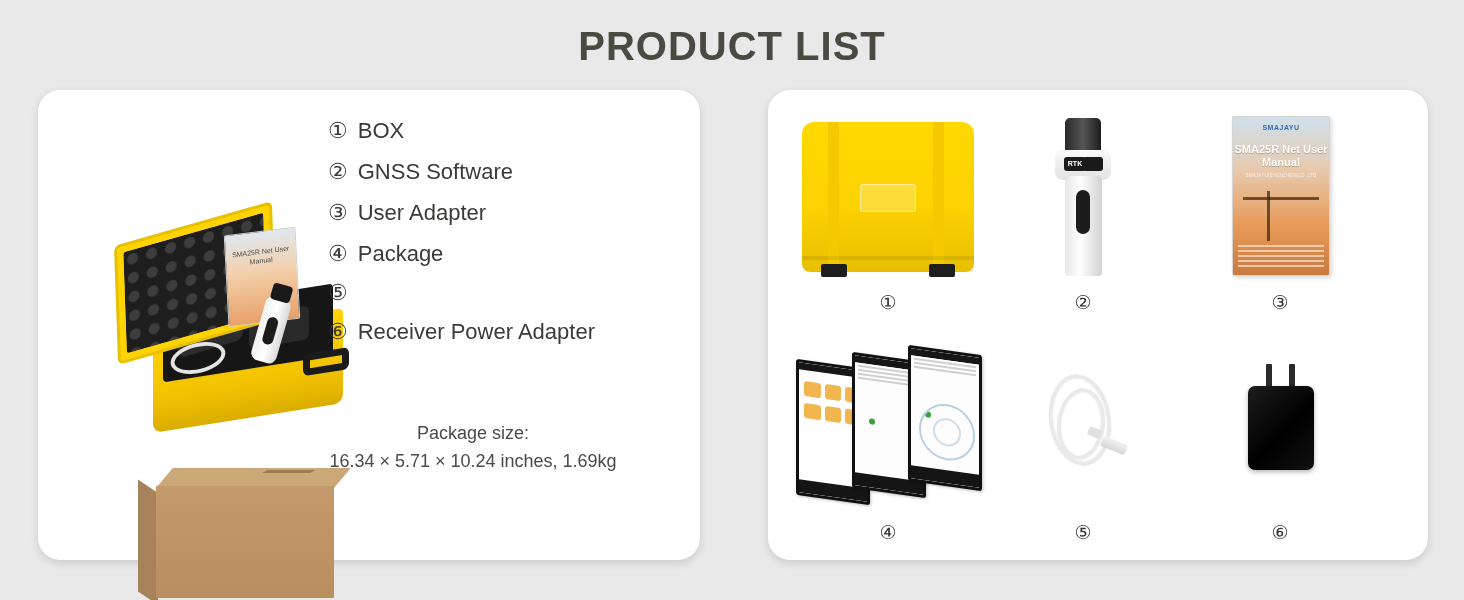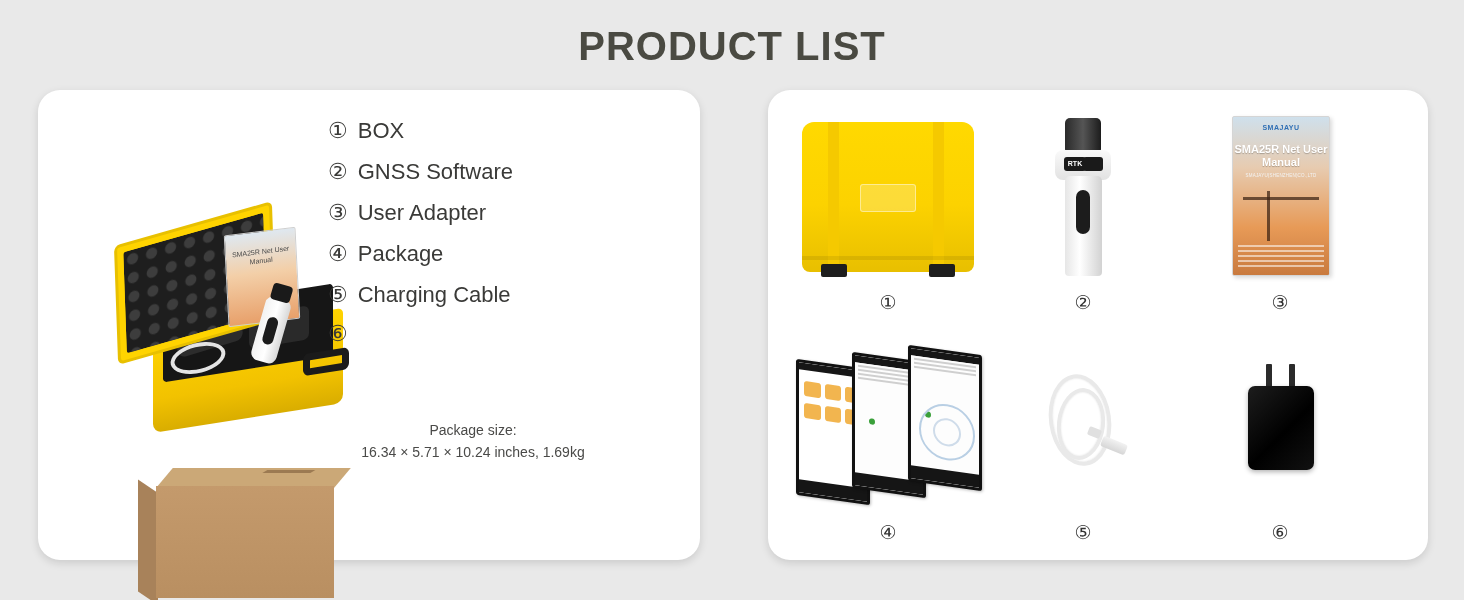--- a/index.html
+++ b/index.html
@@ -32,21 +32,21 @@
   .list-item {
     display: flex; align-items: baseline; gap: 10px;
     margin-bottom: 15px;
     font-size: 22px; color: #3a3a38;
   }
   .list-num { font-size: 22px; color: #3a3a38; line-height: 1; }
   .list-label { font-size: 22px; color: #3a3a38; }
 
   .pkg-block {
     position: absolute; left: 250px; top: 330px; width: 370px;
-    text-align: center; color: #4a4a48; font-size: 14px; line-height: 1.55;
+    text-align: center; color: #4a4a48; font-size: 18px; line-height: 1.55;
   }
 
   
   .open-case { position: absolute; left: 70px; top: 125px; width: 255px; height: 205px; }
   .oc-lid {
     position: absolute; left: 8px; top: 8px; width: 158px; height: 120px;
     background: #ffd400; border: 3px solid #e8c000; border-radius: 6px;
     transform: skewY(-14deg) rotate(-2deg);
   }
   .oc-foam {
@@ -272,24 +272,24 @@
       <div class="list-item">
         <span class="list-num">③</span>
         <span class="list-label">User Adapter</span>
       </div>
       <div class="list-item">
         <span class="list-num">④</span>
         <span class="list-label">Package</span>
       </div>
       <div class="list-item">
         <span class="list-num">⑤</span>
-        <span class="list-label">Charging Cable</span>
       </div>
       <div class="list-item">
         <span class="list-num">⑥</span>
+        <span class="list-label">Receiver Power Adapter</span>
       </div>
     </div>
 
     <div class="carton">
       <div class="ct-side"></div>
       <div class="ct-top">
         <div class="ct-seam"></div>
       </div>
       <div class="ct-front"></div>
     </div>

